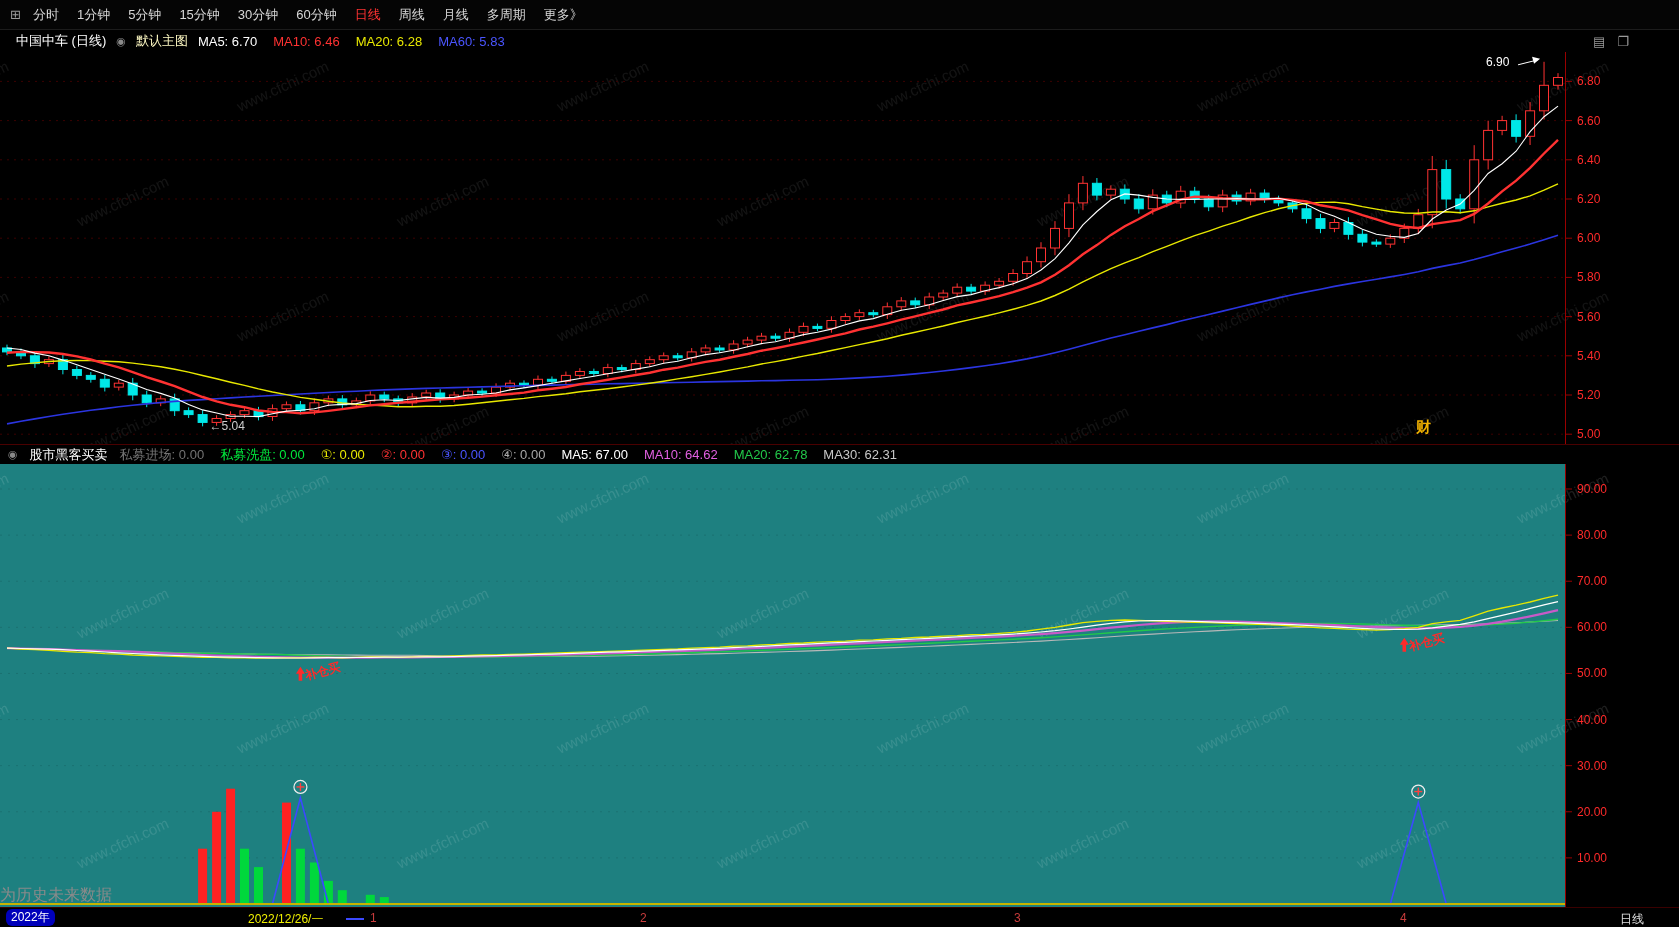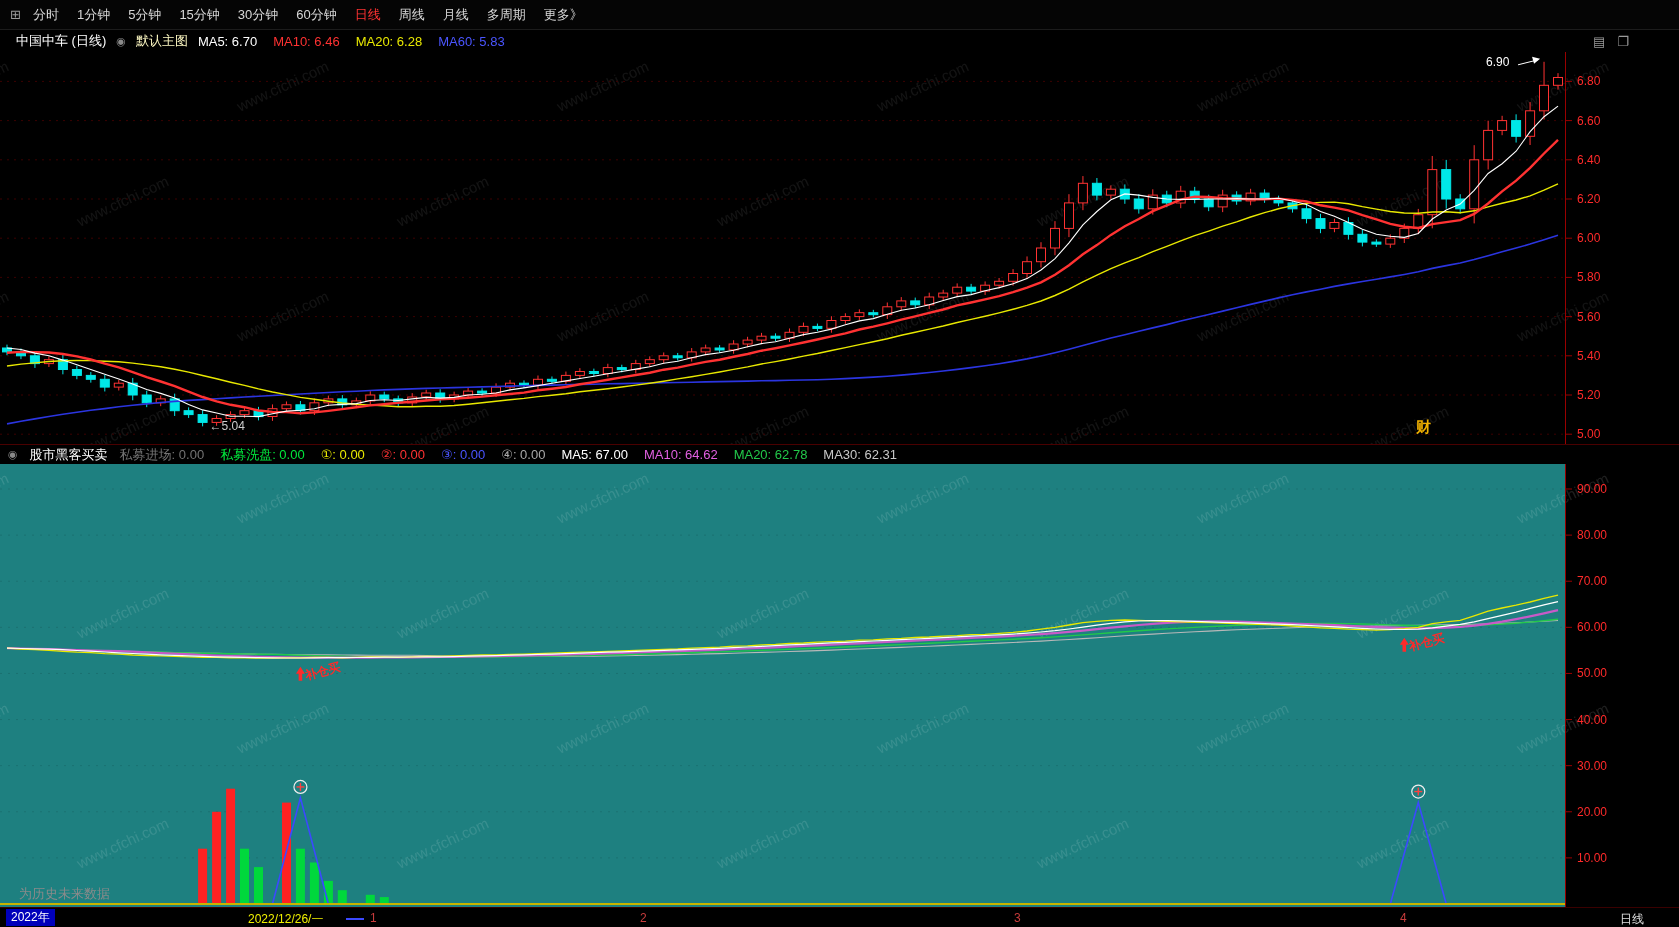--- a/index.html
+++ b/index.html
@@ -17,21 +17,21 @@
   .overlay-label{color:#fef9c3;cursor:pointer}
   #ma-legend,#ind-legend{display:flex;gap:16px;align-items:center}
   .legend-item{white-space:nowrap}
   .corner-icons{margin-left:auto;display:flex;gap:12px;color:#9a9a9a;padding-right:34px}
   .corner-icon{cursor:pointer}
   .main-chart{height:392px;position:relative;background:#000}
   .ind-header{height:20px;display:flex;align-items:center;gap:12px;padding:0 8px;font-size:13px;background:#000;border-top:1px solid #4a0000}
   .collapse-icon{color:#8a8a8a;font-size:11px;cursor:pointer}
   .ind-title{color:#fff}
   .ind-panel{height:443px;position:relative;background:#000}
-  .hist-note{position:absolute;left:19px;top:421px;font-size:13px;color:#8a8a8a}
+  .hist-note{position:absolute;left:0;top:421px;font-size:16px;color:#8a8a8a}
   .timeline{height:20px;position:relative;background:#000;font-size:12px;border-top:1px solid #3a0000}
   .timeline span{position:absolute;top:3px;white-space:nowrap}
   .tl-year{background:#0000bb;color:#fff;padding:0 5px;top:1px!important}
   .tl-date{color:#f0f000}
   .tl-month{color:#c83c3c}
   .tl-period{color:#e0e0e0}
   .tl-dash{position:absolute;height:2px;top:10px}
   svg{display:block}
 </style>
 </head>
@@ -461,21 +461,21 @@
         <text x="1577" y="305.6666666666667" fill="#ff2a2a" font-size="12">30.00</text>
         <line x1="1565" y1="347.77777777777777" x2="1572" y2="347.77777777777777" stroke="#990000"></line>
         <text x="1577" y="351.77777777777777" fill="#ff2a2a" font-size="12">20.00</text>
         <line x1="1565" y1="393.8888888888889" x2="1572" y2="393.8888888888889" stroke="#990000"></line>
         <text x="1577" y="397.8888888888889" fill="#ff2a2a" font-size="12">10.00</text>
       </svg>
     <div class="hist-note">为历史未来数据</div>
   </div>
 
   <div class="timeline" id="timeline">
-      <span class="tl-year" style="left: 6px;">2022年</span>
+      <span class="tl-year" style="left: 6px; border-radius: 6px;">2022年</span>
       <span class="tl-date" style="left: 248px;">2022/12/26/一</span>
       <span class="tl-month" style="left: 370px;">1</span>
       <span class="tl-month" style="left: 640px;">2</span>
       <span class="tl-month" style="left: 1014px;">3</span>
       <span class="tl-month" style="left: 1400px;">4</span>
       <span class="tl-period" style="left: 1620px;">日线</span>
       <div class="tl-dash" style="left: 346px; width: 18px; background: rgb(59, 73, 255);"></div>
     </div>
 
 </div>

